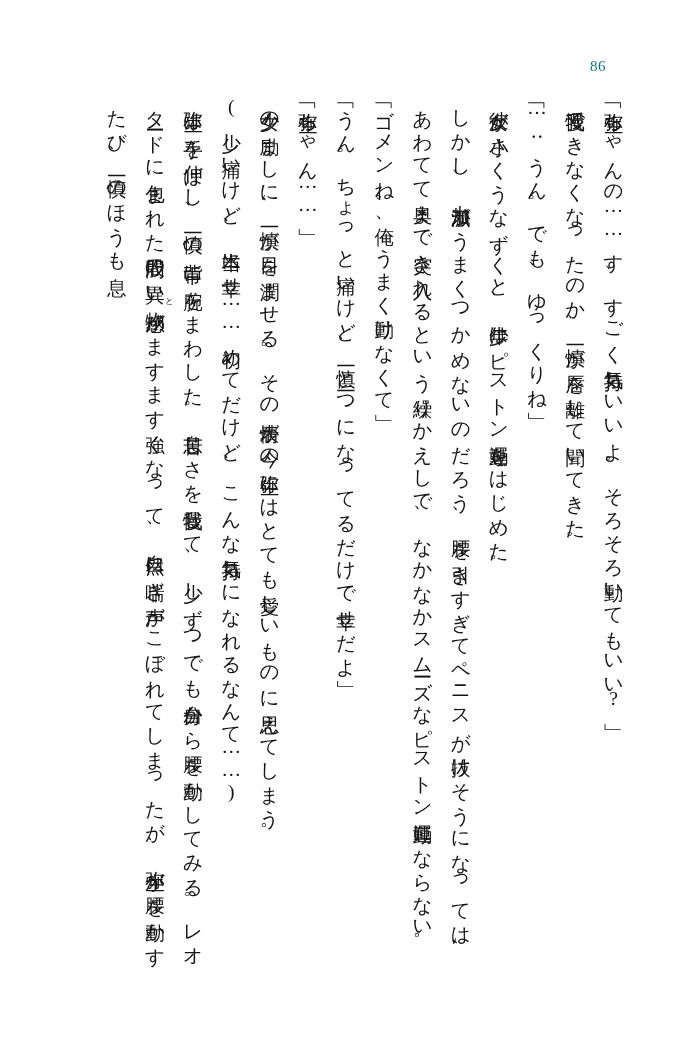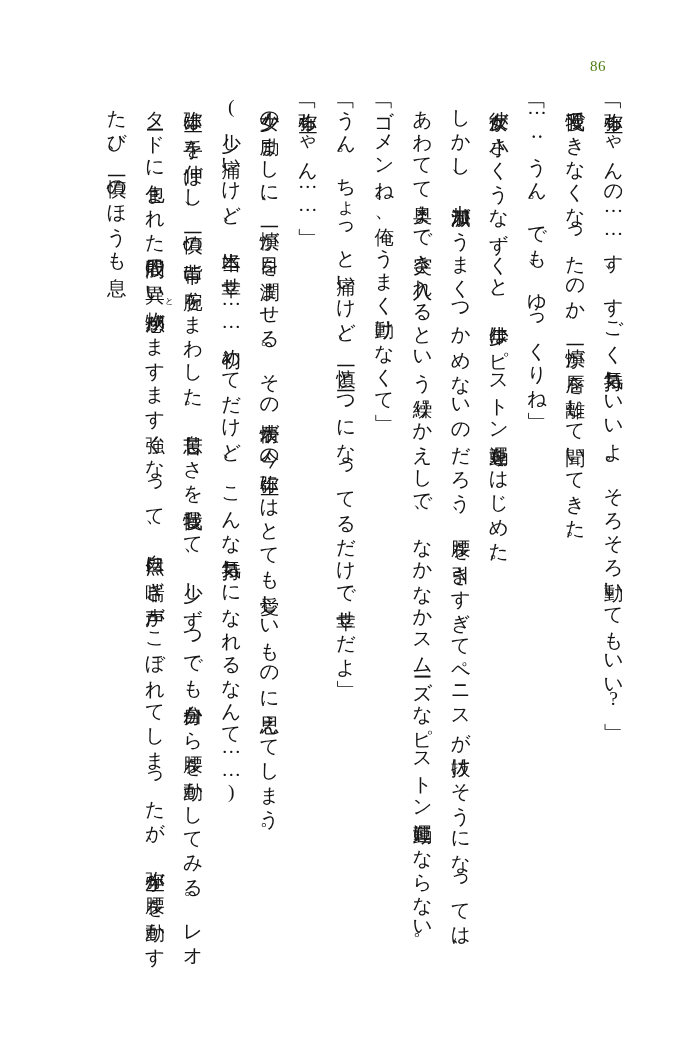--- a/index.html
+++ b/index.html
@@ -18,21 +18,21 @@
     background: #ffffff;
     overflow: hidden;
   }
   
   #page-number {
     position: absolute;
     top: 58px;
     right: 88px;
     font-size: 15px;
     letter-spacing: 0.5px;
-    color: #4d7c0f;
+    color: #0f766e;
     font-family: "Liberation Serif", "DejaVu Serif", serif;
   }
   
   #text-body {
     position: absolute;
     top: 96px;
     right: 62px;
     height: 862px;
     width: 560px;
     writing-mode: vertical-rl;

